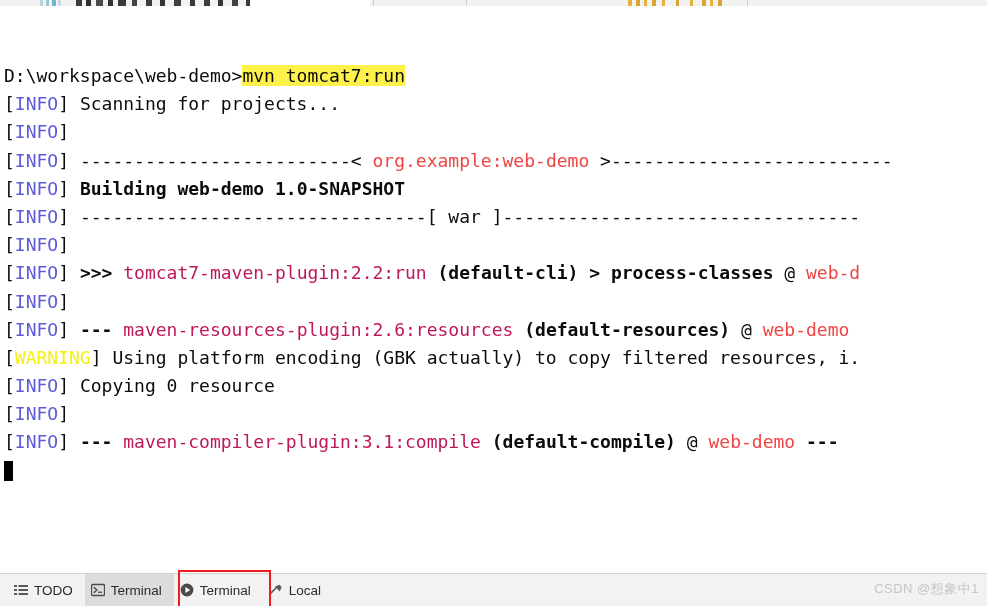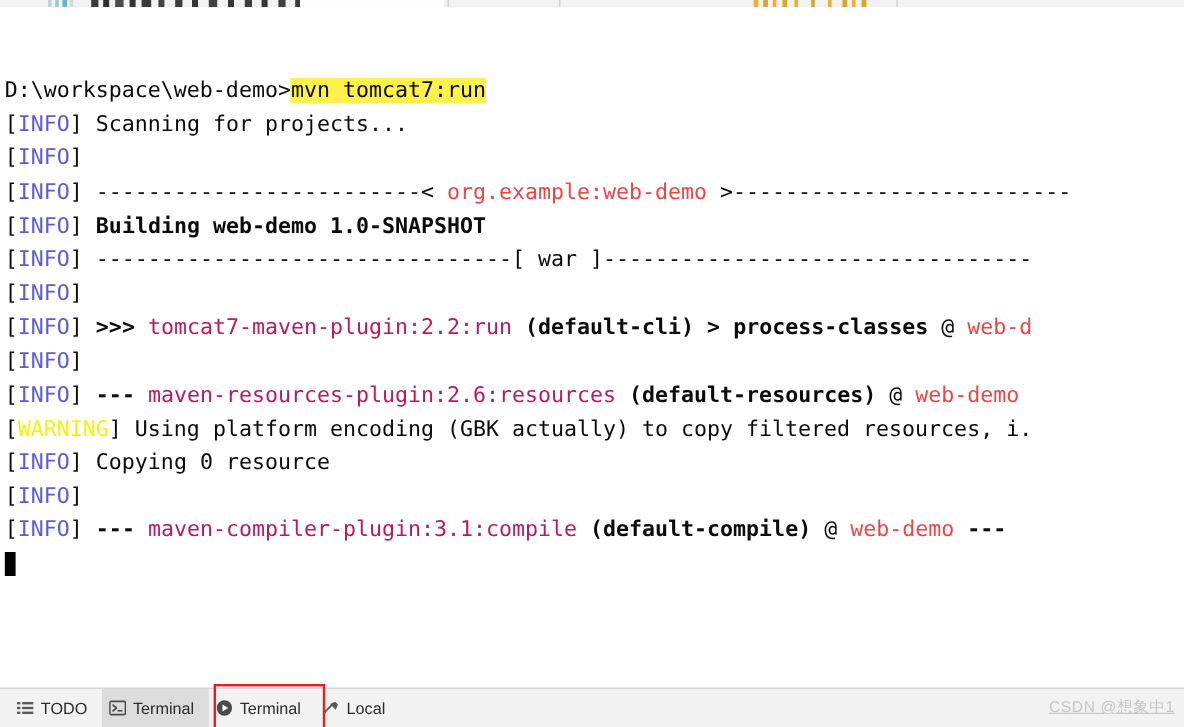--- a/index.html
+++ b/index.html
@@ -172,21 +172,20 @@
     box-sizing: border-box;
     pointer-events: none;
   }
   .watermark {
     position: absolute;
     right: 8px; bottom: 8px;
     font-size: 13px;
     color: #c6c6c6;
     font-family: "Liberation Sans", sans-serif;
     letter-spacing: 0.5px;
-    text-decoration: underline;
   }
 </style>
 </head>
 <body>
 
 <div class="top-sliver">
   <div class="sliver-fleck" style="left:40px;width:3px;background:#bcd4e0;"></div>
   <div class="sliver-fleck" style="left:46px;width:3px;background:#9fc6d8;"></div>
   <div class="sliver-fleck" style="left:52px;width:4px;background:#6fb3cf;"></div>
   <div class="sliver-fleck" style="left:58px;width:3px;background:#cfd9df;"></div>

